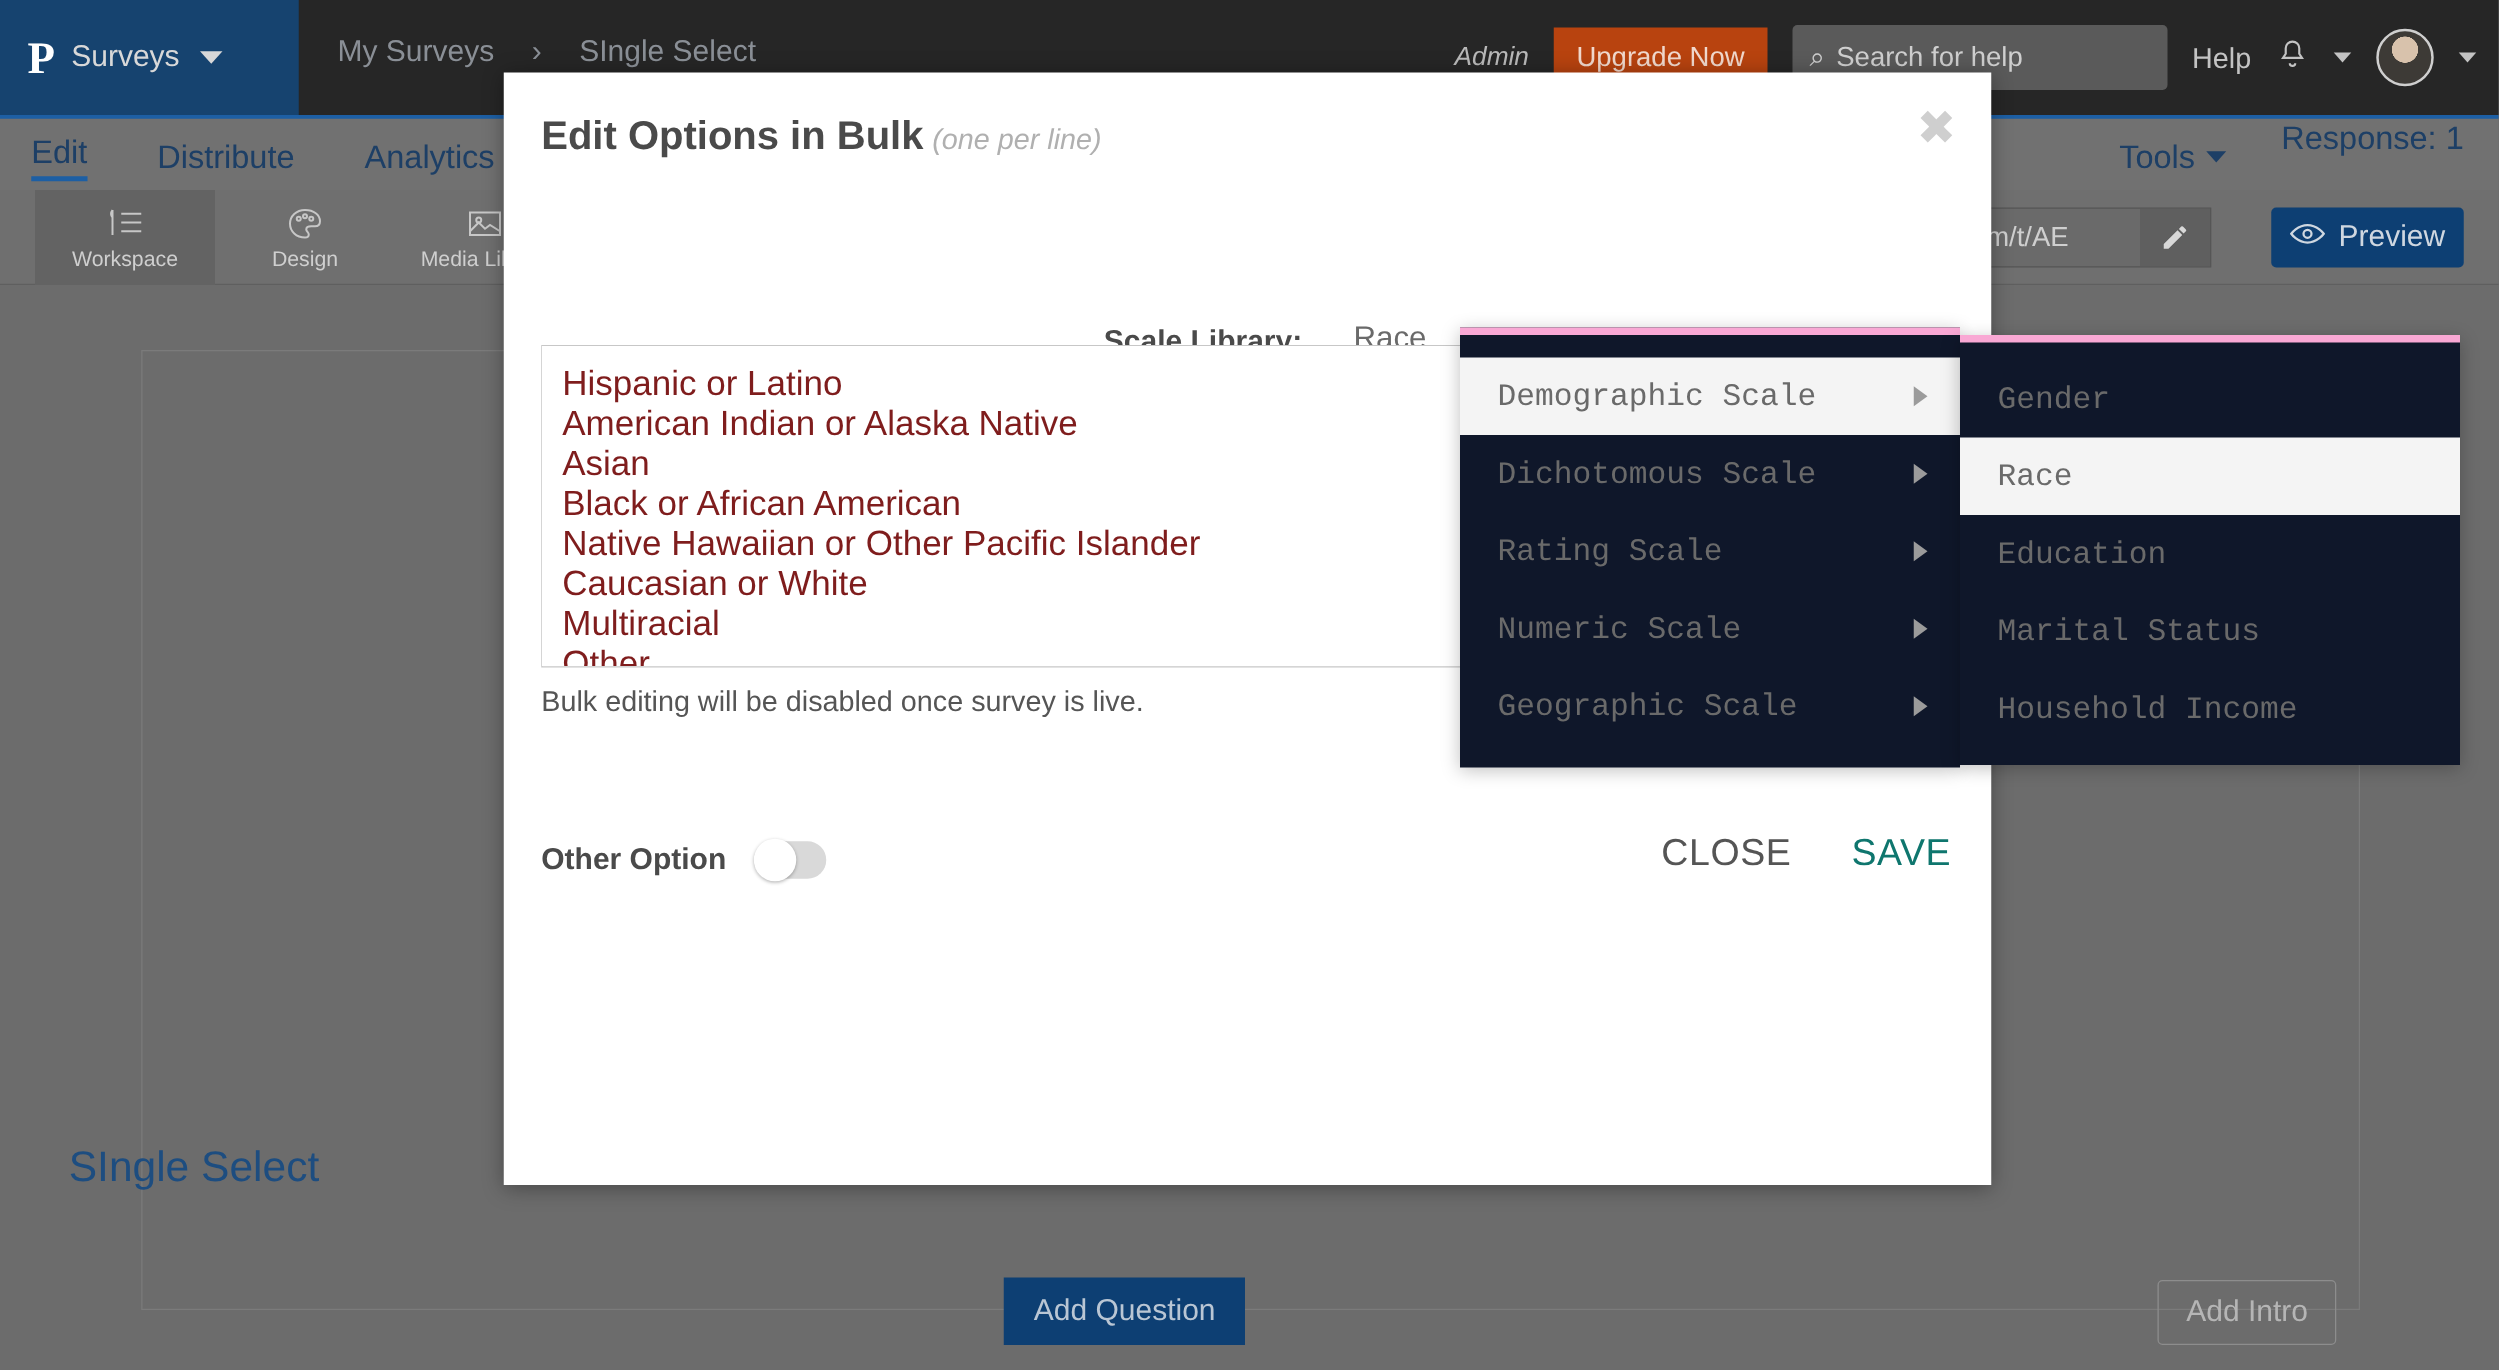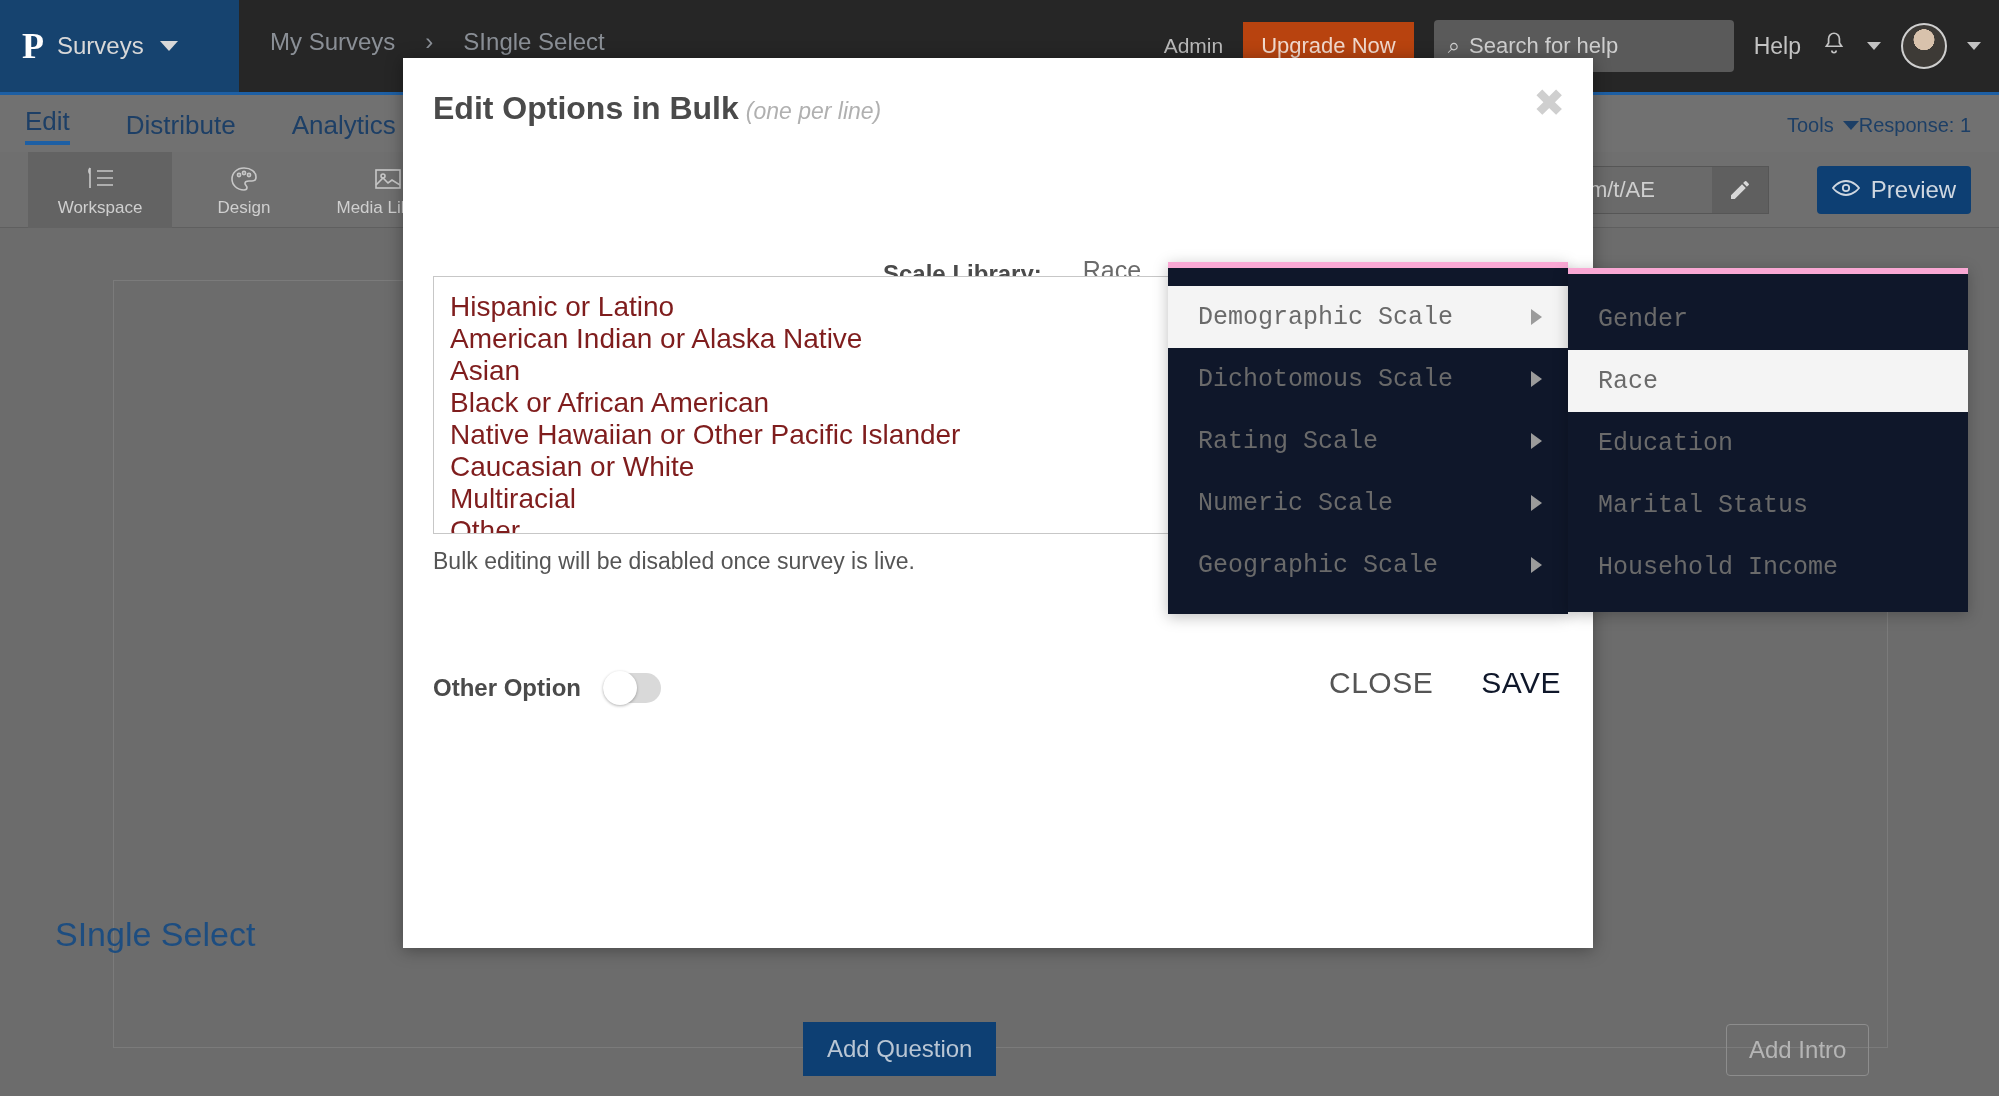--- a/index.html
+++ b/index.html
@@ -38,21 +38,21 @@
   .breadcrumb {
     position: absolute; left: 270px; top: 28px;
     display: flex; align-items: center; gap: 30px;
     color: #8a8f96; font-size: 24px;
   }
   .crumb-sep { color: #8a8f96; font-size: 24px; }
   .topbar-right {
     position: absolute; right: 18px; top: 0; height: 92px;
     display: flex; align-items: center; gap: 20px;
   }
-  .admin-label { color: #b9b9b9; font-size: 21px; }
+  .admin-label { color: #b9b9b9; font-size: 21px; font-style: italic; }
   .upgrade-btn {
     background: #b8430f; color: #f1d9cd; font-size: 22px;
     padding: 11px 18px; border: none; cursor: pointer;
   }
   .searchbox {
     width: 300px; height: 52px; background: #5a5a5a; border-radius: 4px;
     display: flex; align-items: center; gap: 9px; padding: 0 14px;
   }
   .search-glyph { color: #cfcfcf; font-size: 22px; }
   .search-ph { color: #cfcfcf; font-size: 22px; }
@@ -75,22 +75,22 @@
   .nav-left {
     position: absolute; left: 25px; top: 0; height: 60px;
     display: flex; align-items: center; gap: 56px;
   }
   .nav-item { color: #1d3f66; font-size: 26px; }
   .nav-item.active {
     border-bottom: 4px solid #1d5fa4; padding-bottom: 4px; font-weight: normal;
   }
   .nav-right {
     position: absolute; right: 28px; top: 0; height: 60px;
-    display: flex; align-items: center; 
-    color: #1d3f66; font-size: 20px;
+    display: flex; gap: 44px;
+    color: #1d3f66; font-size: 26px;
   }
   .nav-right .tools { display: flex; align-items: center; gap: 9px; }
   .caret-navy {
     width: 0; height: 0; border-left: 8px solid transparent;
     border-right: 8px solid transparent; border-top: 9px solid #1d3f66;
   }
 
   .toolbar {
     position: absolute; left: 0; top: 152px; width: 1999px; height: 76px;
     background: #6f6f6f; border-bottom: 1px solid #5f5f5f;
@@ -205,21 +205,21 @@
     border-radius: 50%; background: #ffffff; box-shadow: 0 1px 3px rgba(0,0,0,.3);
   }
   .modal-actions {
     position: absolute; right: 32px; top: 608px; display: flex; align-items: center; gap: 48px;
   }
   .btn-close-text {
     background: none; border: none; font-size: 30px; color: #555555; cursor: pointer;
     letter-spacing: .5px;
   }
   .btn-save-text {
-    background: none; border: none; font-size: 30px; color: #0f172a; cursor: pointer;
+    background: none; border: none; font-size: 30px; color: #0f766e; cursor: pointer;
     letter-spacing: .5px;
   }
 
   
   .menu {
     position: absolute; background: #0f172a; z-index: 80;
     box-shadow: 0 3px 14px rgba(0,0,0,.25); border-top: 6px solid #f9a8d4; font-family: Liberation Mono, monospace;
   }
   .menu-main { left: 1168px; top: 262px; width: 400px; padding: 18px 0; }
   .menu-sub  { left: 1568px; top: 268px; width: 400px; padding: 14px 0; }

